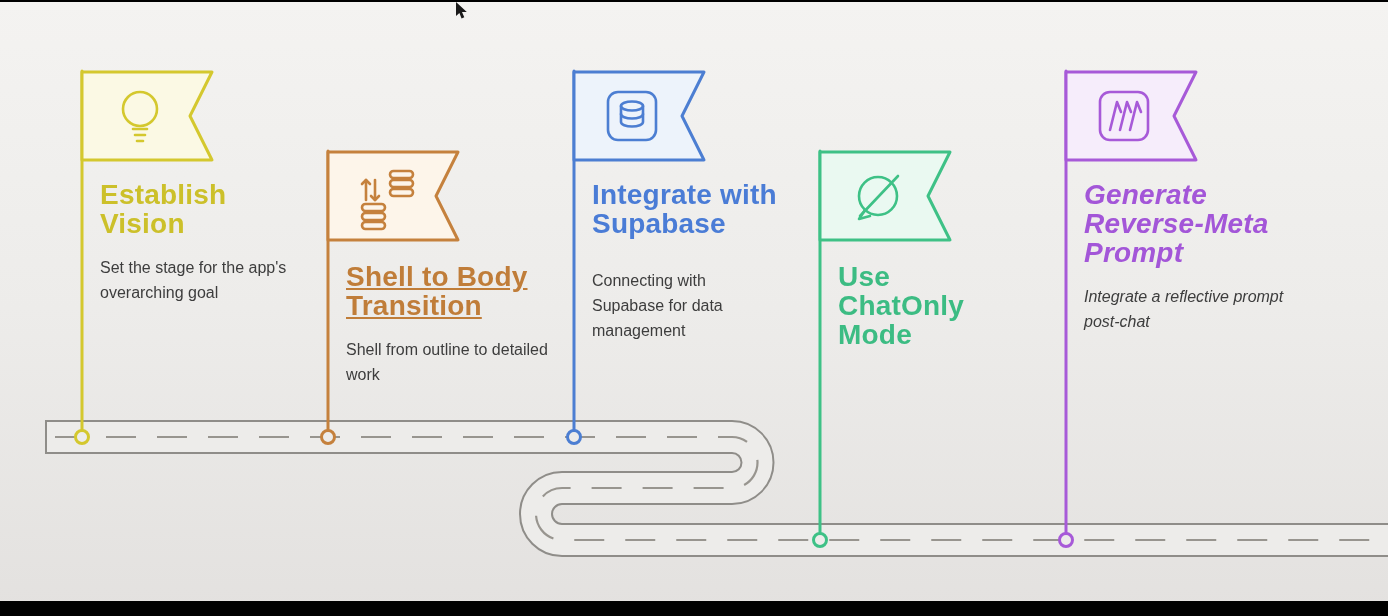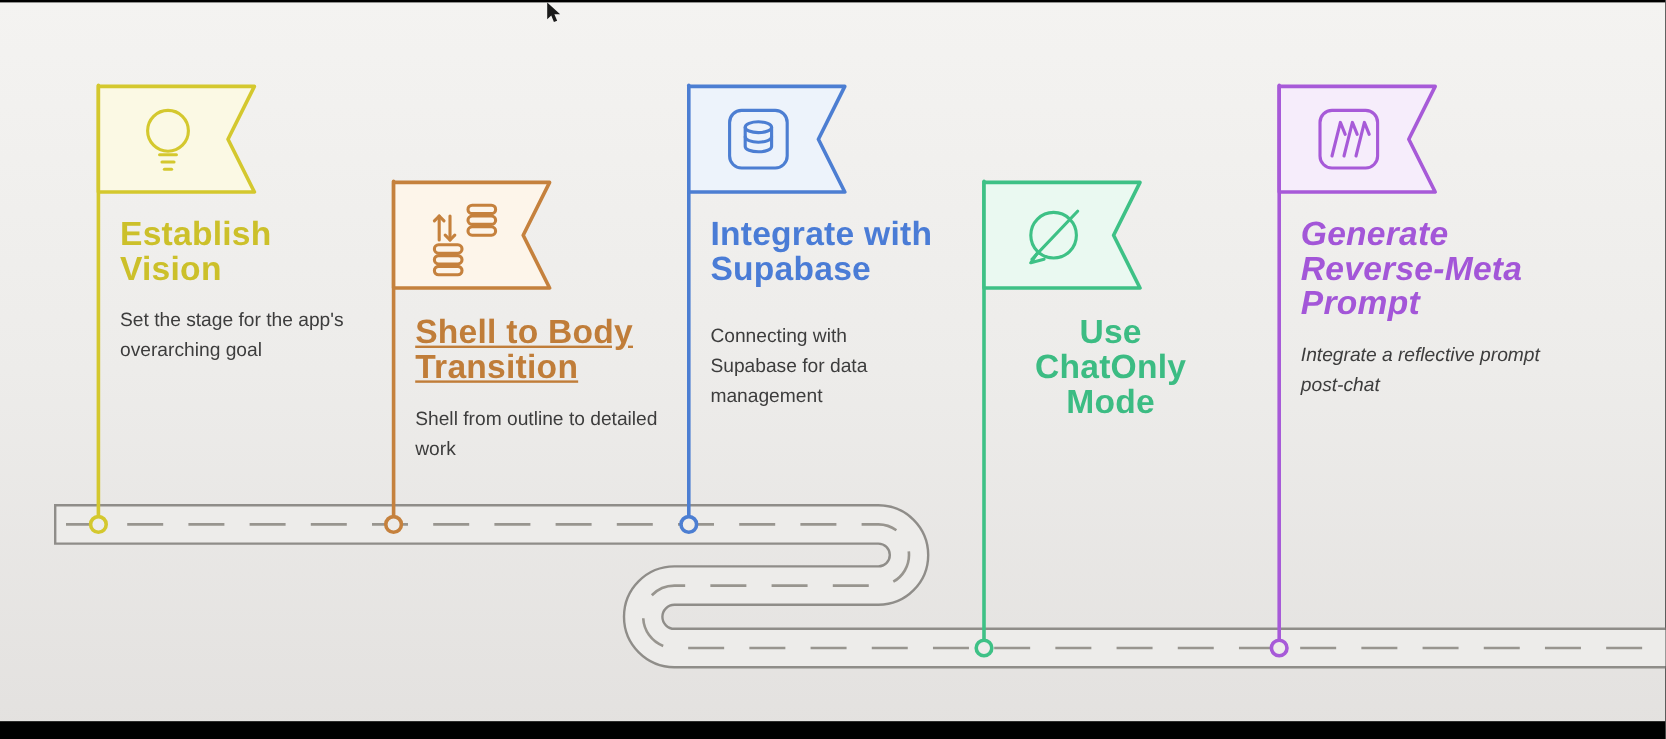--- a/index.html
+++ b/index.html
@@ -30,21 +30,21 @@
   .road-dash{fill:none;stroke:#98958f;stroke-width:2.2;stroke-dasharray:30 21;}
 
   .mtext{position:absolute;}
   .mtitle{font-weight:700;font-size:28px;line-height:29px;letter-spacing:.2px;}
   .mdesc{margin-top:17px;font-size:16px;line-height:25px;color:#3d3d3d;}
   .t1{color:#ccc02a;} .t2{color:#c07d39;text-decoration:underline;} .t3{color:#4a7cd6;}
   .t4{color:#3cbc83;} .t5{color:#a356d8;}
   .m1{left:100px;top:180px;width:200px;} .m1 .mtitle{width:150px;} .m1 .mdesc{width:196px;}
   .m2{left:346px;top:262px;width:210px;} .m2 .mtitle{width:185px;} .m2 .mdesc{width:202px;}
   .m3{left:592px;top:180px;width:200px;} .m3 .mtitle{width:185px;} .m3 .mdesc{width:182px;margin-top:30px;}
-  .m4{left:838px;top:262px;width:210px;text-align:center;} .m4 .mtitle{width:175px;} .m4 .mdesc{width:206px;}
+  .m4{left:838px;top:262px;width:210px;} .m4 .mtitle{width:175px;} .m4 .mdesc{width:206px;}
   .m5{left:1084px;top:180px;width:215px;font-style:italic;} .m5 .mtitle{width:185px;} .m5 .mdesc{width:212px;}
 </style>
 </head>
 <body>
 
 <div class="stage">
 
   <svg class="gfx" viewBox="0 0 1388 616">
 
     <g>

